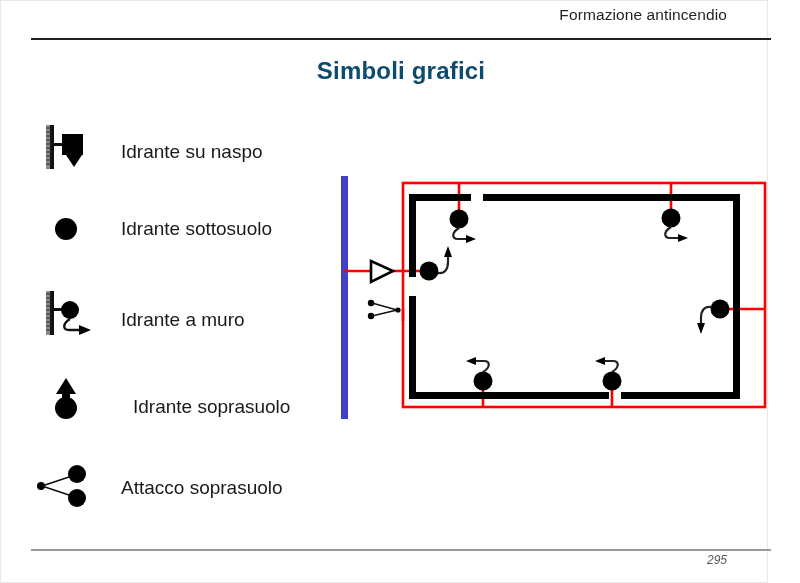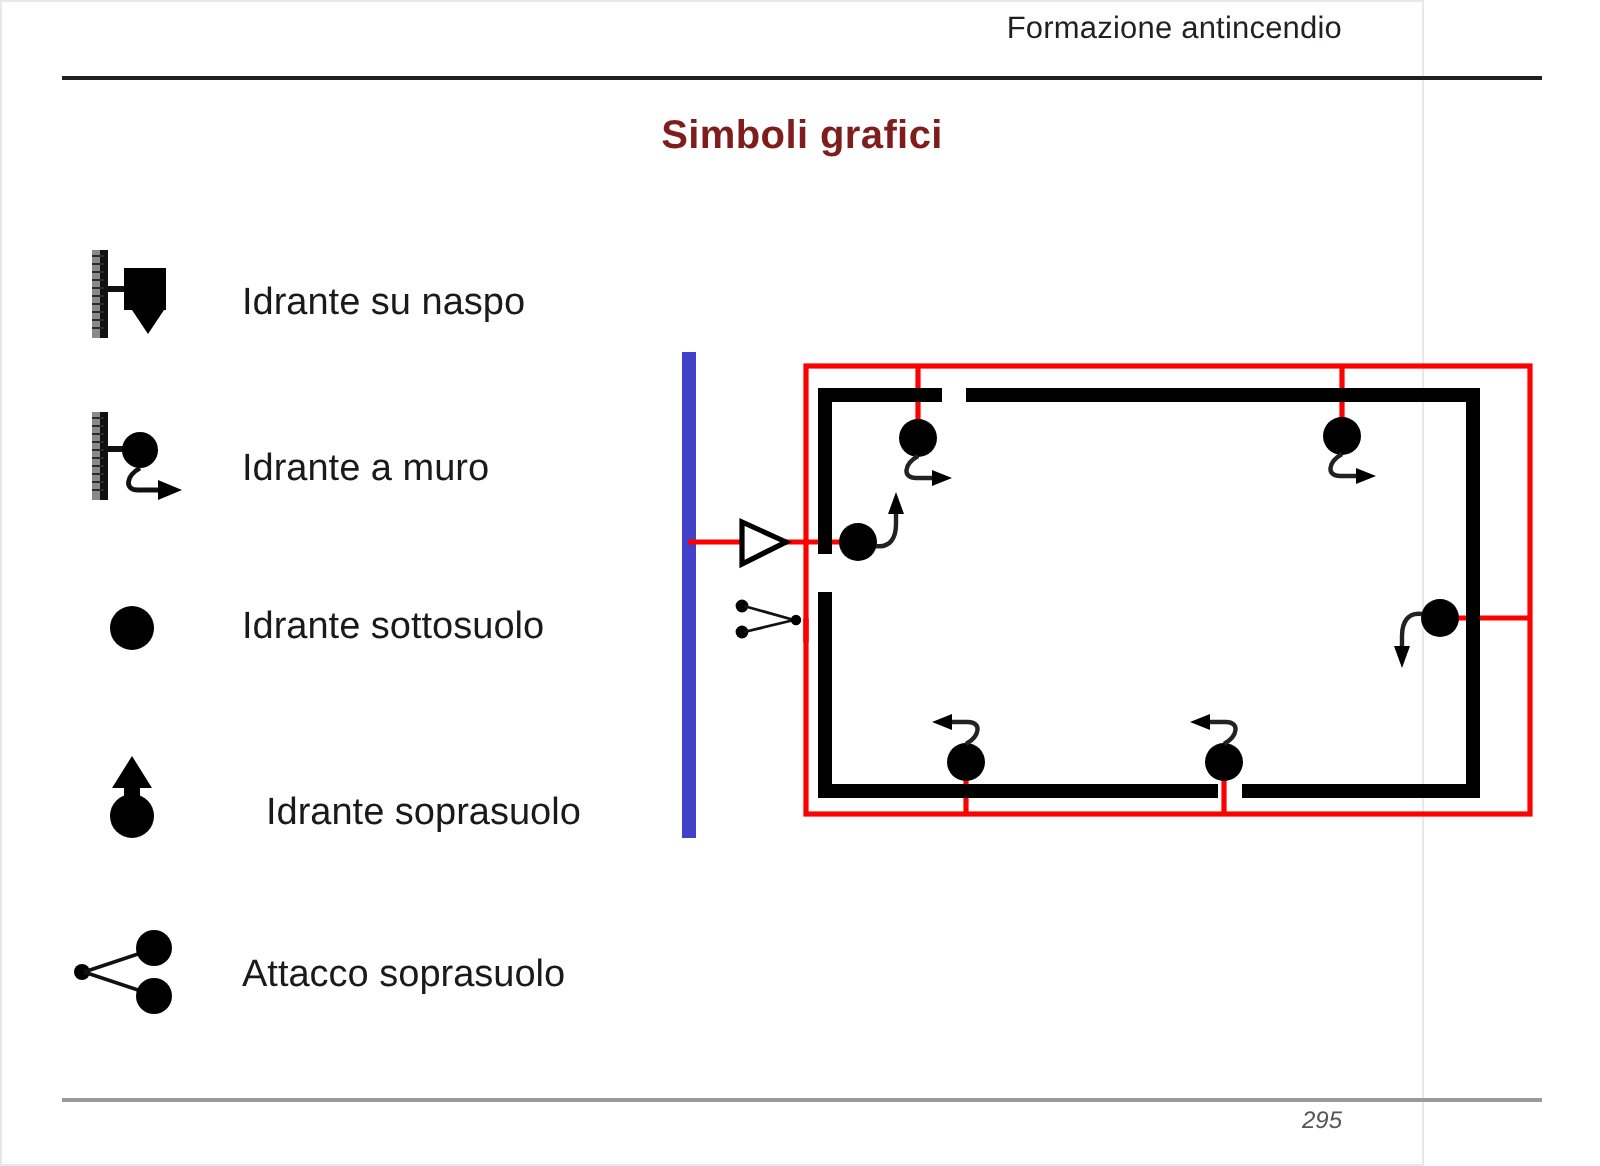--- a/index.html
+++ b/index.html
@@ -4,21 +4,21 @@
 <style>
   html,body{margin:0;padding:0;}
   body{
     width:800px;height:583px;
     background:#ffffff;
     font-family:"Liberation Sans", sans-serif;
     overflow:hidden;
     position:relative;
   }
   .slide{
-    position:absolute;left:0;top:0;width:712px;height:583px;
+    position:absolute;left:0;top:0;width:768px;height:583px;
     background:#ffffff;
     border:1px solid #e8e8e8;
     box-sizing:border-box;
   }
 
   
   .header-text{
     position:absolute;
     right:40px; top:5px;
     font-size:15.5px;
@@ -30,23 +30,23 @@
     position:absolute;
     left:30px; top:37px; width:740px; height:2px;
     background:#231f20;
   }
 
   
   .title{
     position:absolute;
     left:0; top:56px; width:800px;
     text-align:center;
-    font-size:20px;
+    font-size:24px;
     font-weight:bold;
-    color:#7f1d1d;
+    color:#0c4a6e;
     letter-spacing:.2px;
   }
 
   
   .legend{
     position:absolute;
     left:32px; top:118px; width:300px;
   }
   .legend-row{
     position:relative;
@@ -119,20 +119,29 @@
           </g>
 
           <rect x="21" y="24" width="8" height="3" fill="#111"></rect>
 
           <rect x="29" y="15" width="21" height="21" fill="#000"></rect>
 
           <polygon points="33,36 49,36 41,48" fill="#000"></polygon>
         </svg>
       </div>
       <div class="legend-label" style="top:22px;">Idrante su naspo</div>
+    </div>
+
+    <div class="legend-row">
+      <div class="legend-icon">
+        <svg width="72" height="70" viewBox="0 0 72 70">
+          <circle cx="33" cy="25" r="11" fill="#000"></circle>
+        </svg>
+      </div>
+      <div class="legend-label" style="top:14px;">Idrante sottosuolo</div>
     </div>
 
     <div class="legend-row">
       <div class="legend-icon">
         <svg width="72" height="70" viewBox="0 0 72 70">
           <rect x="13" y="2" width="6" height="44" fill="#8a8a8a"></rect>
           <rect x="17" y="2" width="4" height="44" fill="#111"></rect>
           <g stroke="#2b2b2b" stroke-width="1">
             <line x1="13" y1="5" x2="19" y2="5"></line>
               <line x1="13" y1="9" x2="19" y2="9"></line>
@@ -151,29 +160,20 @@
           <path d="M37,30 C30,34 29,41 36,41 L47,41" fill="none" stroke="#111" stroke-width="2.4"></path>
           <polygon points="46,36 58,41 46,46" fill="#000"></polygon>
         </svg>
       </div>
       <div class="legend-label" style="top:20px;">Idrante a muro</div>
     </div>
 
     <div class="legend-row">
       <div class="legend-icon">
         <svg width="72" height="70" viewBox="0 0 72 70">
-          <circle cx="33" cy="25" r="11" fill="#000"></circle>
-        </svg>
-      </div>
-      <div class="legend-label" style="top:14px;">Idrante sottosuolo</div>
-    </div>
-
-    <div class="legend-row">
-      <div class="legend-icon">
-        <svg width="72" height="70" viewBox="0 0 72 70">
           <circle cx="33" cy="34" r="11" fill="#000"></circle>
           <rect x="29" y="14" width="8" height="20" fill="#000"></rect>
           <polygon points="23,20 33,4 43,20" fill="#000"></polygon>
         </svg>
       </div>
       <div class="legend-label" style="top:22px;margin-left:12px;">Idrante soprasuolo</div>
     </div>
 
     <div class="legend-row">
       <div class="legend-icon">

